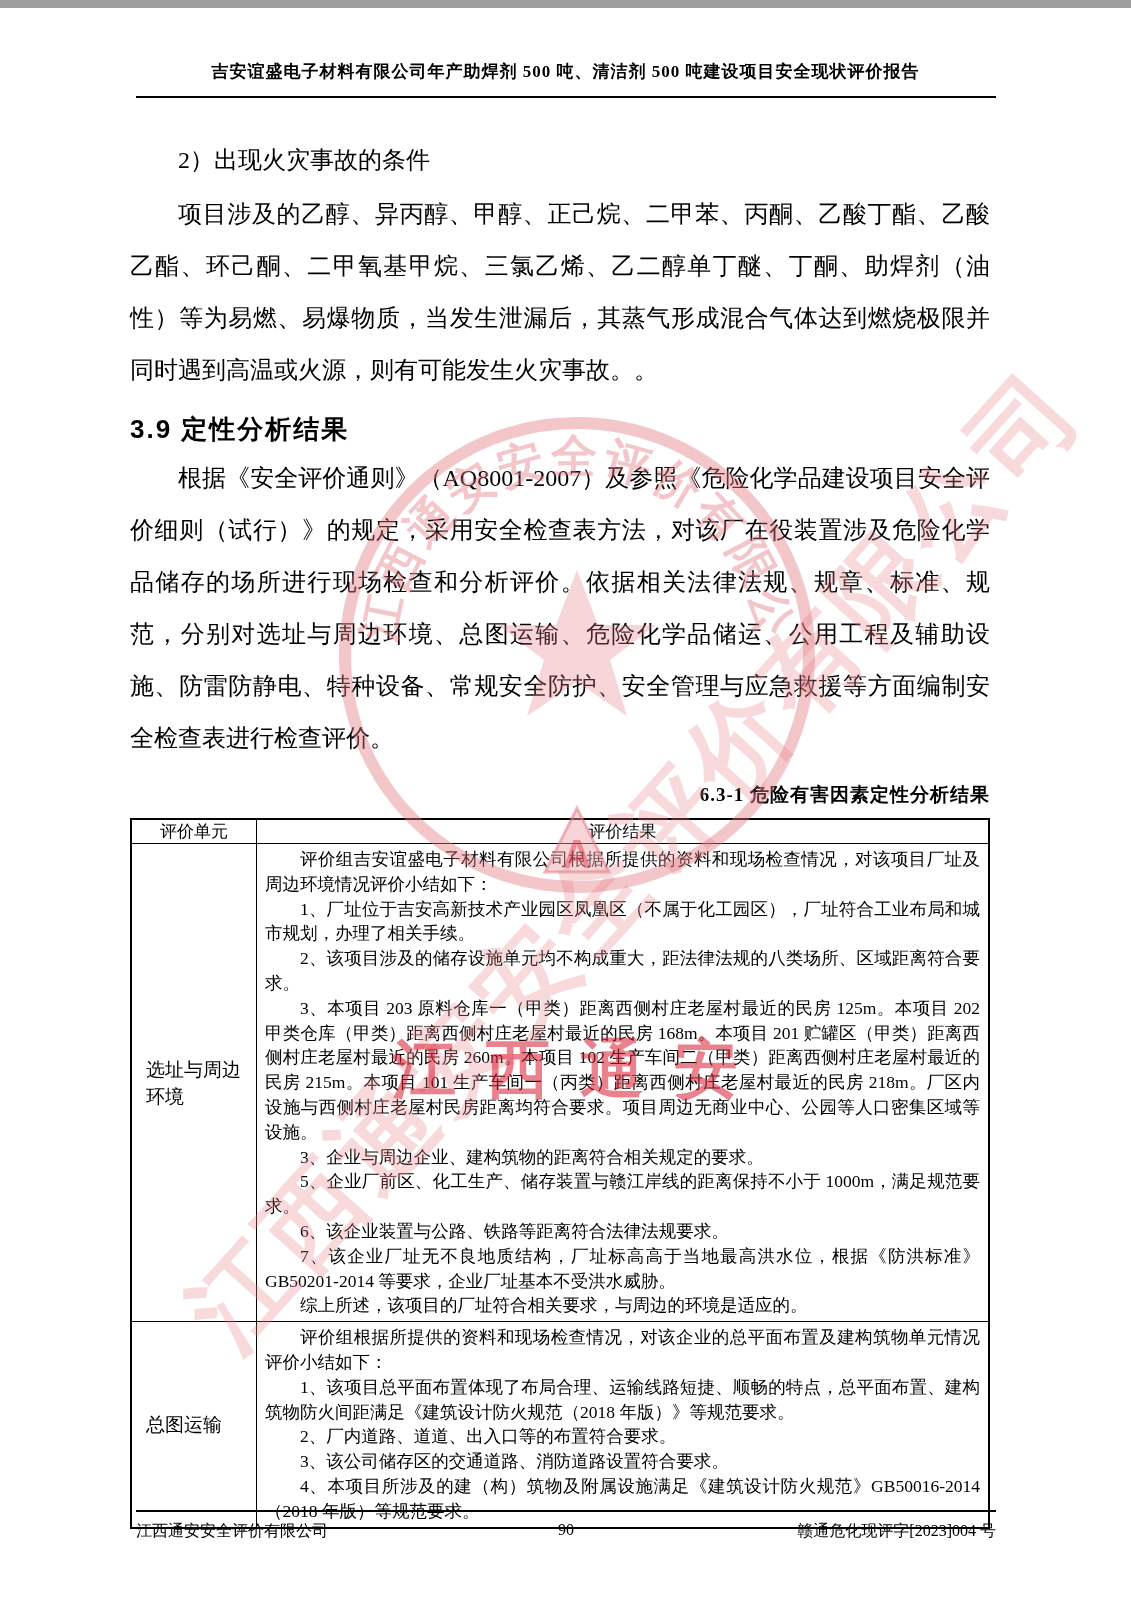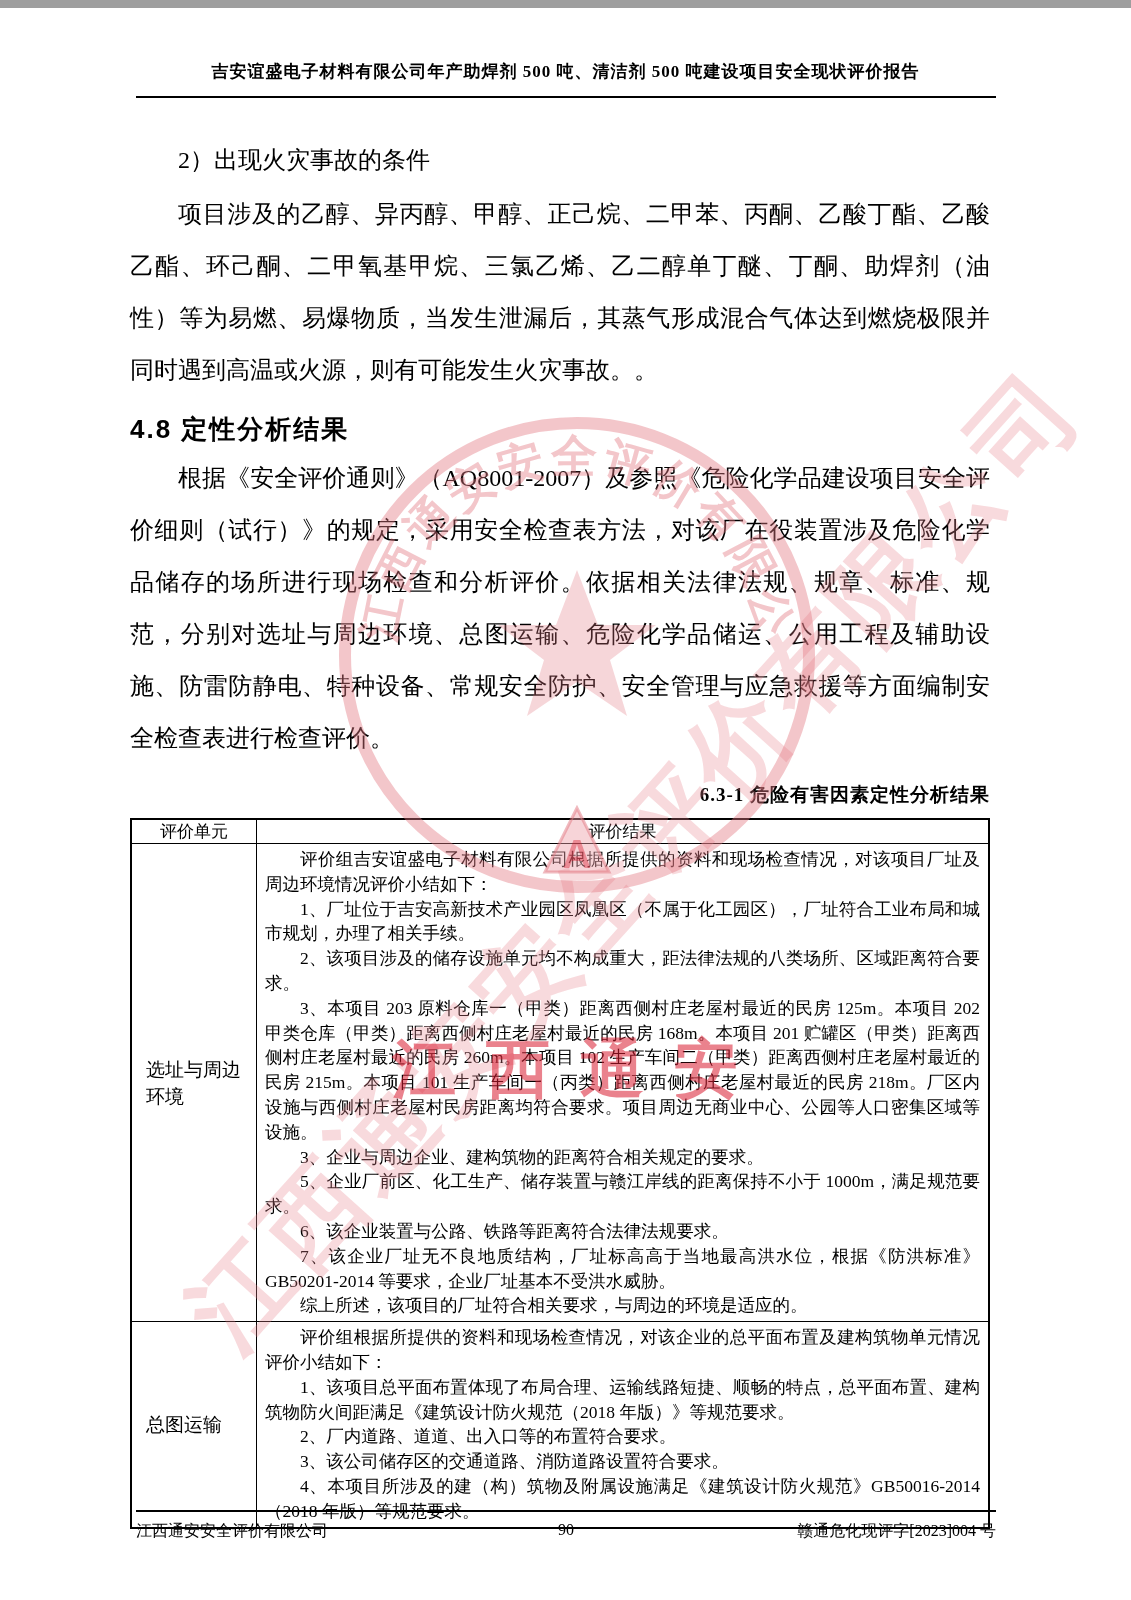--- a/index.html
+++ b/index.html
@@ -53,21 +53,21 @@
 <div class="page">
 
   <div class="doc-header">吉安谊盛电子材料有限公司年产助焊剂 500 吨、清洁剂 500 吨建设项目安全现状评价报告</div>
   <div class="header-rule"></div>
 
   <div class="main">
 
     <div class="sub-heading">2）出现火灾事故的条件</div>
     <p class="body-para">项目涉及的乙醇、异丙醇、甲醇、正己烷、二甲苯、丙酮、乙酸丁酯、乙酸乙酯、环己酮、二甲氧基甲烷、三氯乙烯、乙二醇单丁醚、丁酮、助焊剂（油性）等为易燃、易爆物质，当发生泄漏后，其蒸气形成混合气体达到燃烧极限并同时遇到高温或火源，则有可能发生火灾事故。。</p>
 
-    <div class="section-heading">4.8 定性分析结果</div>
+    <div class="section-heading">3.9 定性分析结果</div>
     <p class="body-para">根据《安全评价通则》（AQ8001-2007）及参照《危险化学品建设项目安全评价细则（试行）》的规定，采用安全检查表方法，对该厂在役装置涉及危险化学品储存的场所进行现场检查和分析评价。依据相关法律法规、规章、标准、规范，分别对选址与周边环境、总图运输、危险化学品储运、公用工程及辅助设施、防雷防静电、特种设备、常规安全防护、安全管理与应急救援等方面编制安全检查表进行检查评价。</p>
 
     <div class="table-caption">6.3-1  危险有害因素定性分析结果</div>
 
     <table class="analysis">
       <thead>
         <tr>
           <th>评价单元</th>
           <th>评价结果</th>
         </tr>

